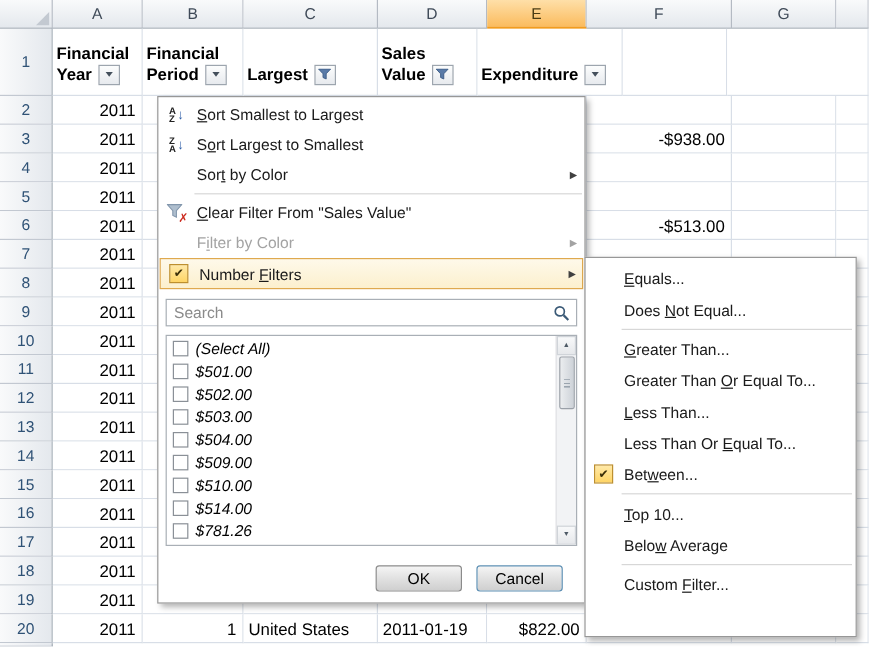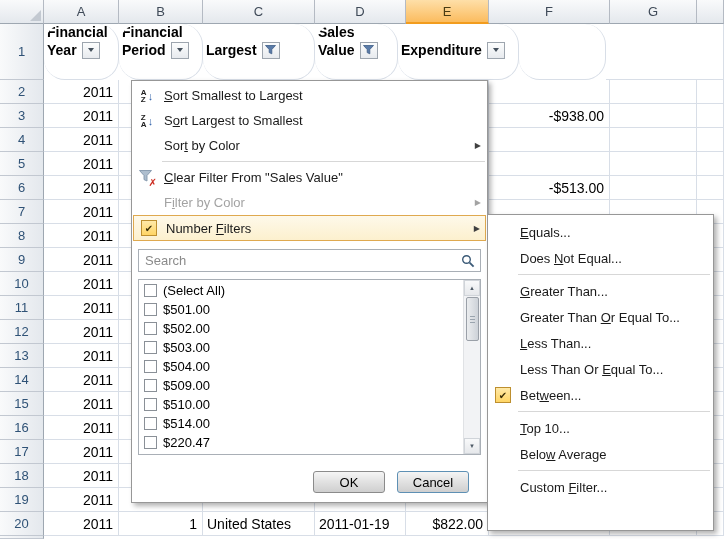--- a/index.html
+++ b/index.html
@@ -35,21 +35,21 @@
   .cell {
     border-right:1px solid var(--grid-line,#D8DEE7); border-bottom:1px solid var(--grid-line,#D8DEE7);
     font-size:14px; color:#000; display:flex; align-items:center;
     white-space:nowrap; overflow:hidden; background:#fff; flex:none;
   }
   .cell.num { justify-content:flex-end; padding-right:5px; }
   .cell.txt { justify-content:flex-start; padding-left:4px; }
   .cell.hfill { flex:1; }
 
   .hcell { flex-direction:column; justify-content:flex-end; align-items:flex-start;
-    padding:0 2px 20px 3px; font-weight:bold;border-radius:21px; }
+    padding:0 2px 8px 3px; font-weight:bold; }
   .hline { font-size:14px; line-height:17px; }
   .hline-btn { display:flex; align-items:center; gap:5px; height:18px; }
   .fbtn { width:18px; height:17px; flex:none;
     background:linear-gradient(#FCFDFD,#E7EAEE);
     border:1px solid #9DA5AE; display:flex; align-items:center; justify-content:center; }
   .tri-down { width:0; height:0; border-left:3.5px solid transparent; border-right:3.5px solid transparent;
     border-top:4.5px solid #44505C; }
 
   
   #filter-menu {
@@ -85,21 +85,21 @@
 
   .search-wrap { margin:8px 6px 0 6px; position:relative; }
   #search-input { display:block; width:100%; height:23px; border:1px solid #A9AFB6;
     font-size:13px; padding:0 26px 0 6px; color:#000;
     font-family:"Liberation Sans","DejaVu Sans",sans-serif; outline:none; }
   #search-input::placeholder { color:#8A8A8A; }
   .mag { position:absolute; right:6px; top:5px; }
 
   .vlist { margin:7px 6px 0 6px; height:176px; border:1px solid #A9AFB6; background:#fff;
     position:relative; overflow:hidden; }
-  #vrows { margin-right:17px; padding-top:1px; }
+  #vrows { margin-right:17px; padding-top:1px;font-style:italic; }
   .vrow { height:19px; display:flex; align-items:center; padding-left:5px; gap:6px; font-size:13px; }
   .cb { width:13px; height:13px; border:1px solid #8A9097; background:#fff; flex:none; }
   .vscroll { position:absolute; right:0; top:0; width:17px; height:100%;
     background:#F2F3F5; border-left:1px solid #E0E2E5;
     display:flex; flex-direction:column; align-items:center; }
   .sbtn { width:16px; height:16px; flex:none; font-size:6px; color:#4E5A66;
     display:flex; align-items:center; justify-content:center;
     background:linear-gradient(#F8F9FA,#E6E8EB); border:1px solid #D0D4D9; }
   .sbtn.sdown { margin-top:auto; }
   .sthumb { width:13px; height:44px; margin-top:1px; flex:none;
@@ -499,21 +499,21 @@
           <div class="vrow">
             <span class="cb"></span>
             <span class="vlabel">$510.00</span>
           </div>
           <div class="vrow">
             <span class="cb"></span>
             <span class="vlabel">$514.00</span>
           </div>
           <div class="vrow">
             <span class="cb"></span>
-            <span class="vlabel">$220.47</span>
+            <span class="vlabel">$781.26</span>
           </div>
         </div>
       <div class="vscroll">
         <div class="sbtn">▲</div>
         <div class="sthumb"></div>
         <div class="sbtn sdown">▼</div>
       </div>
     </div>
 
     <div class="btn-row">

